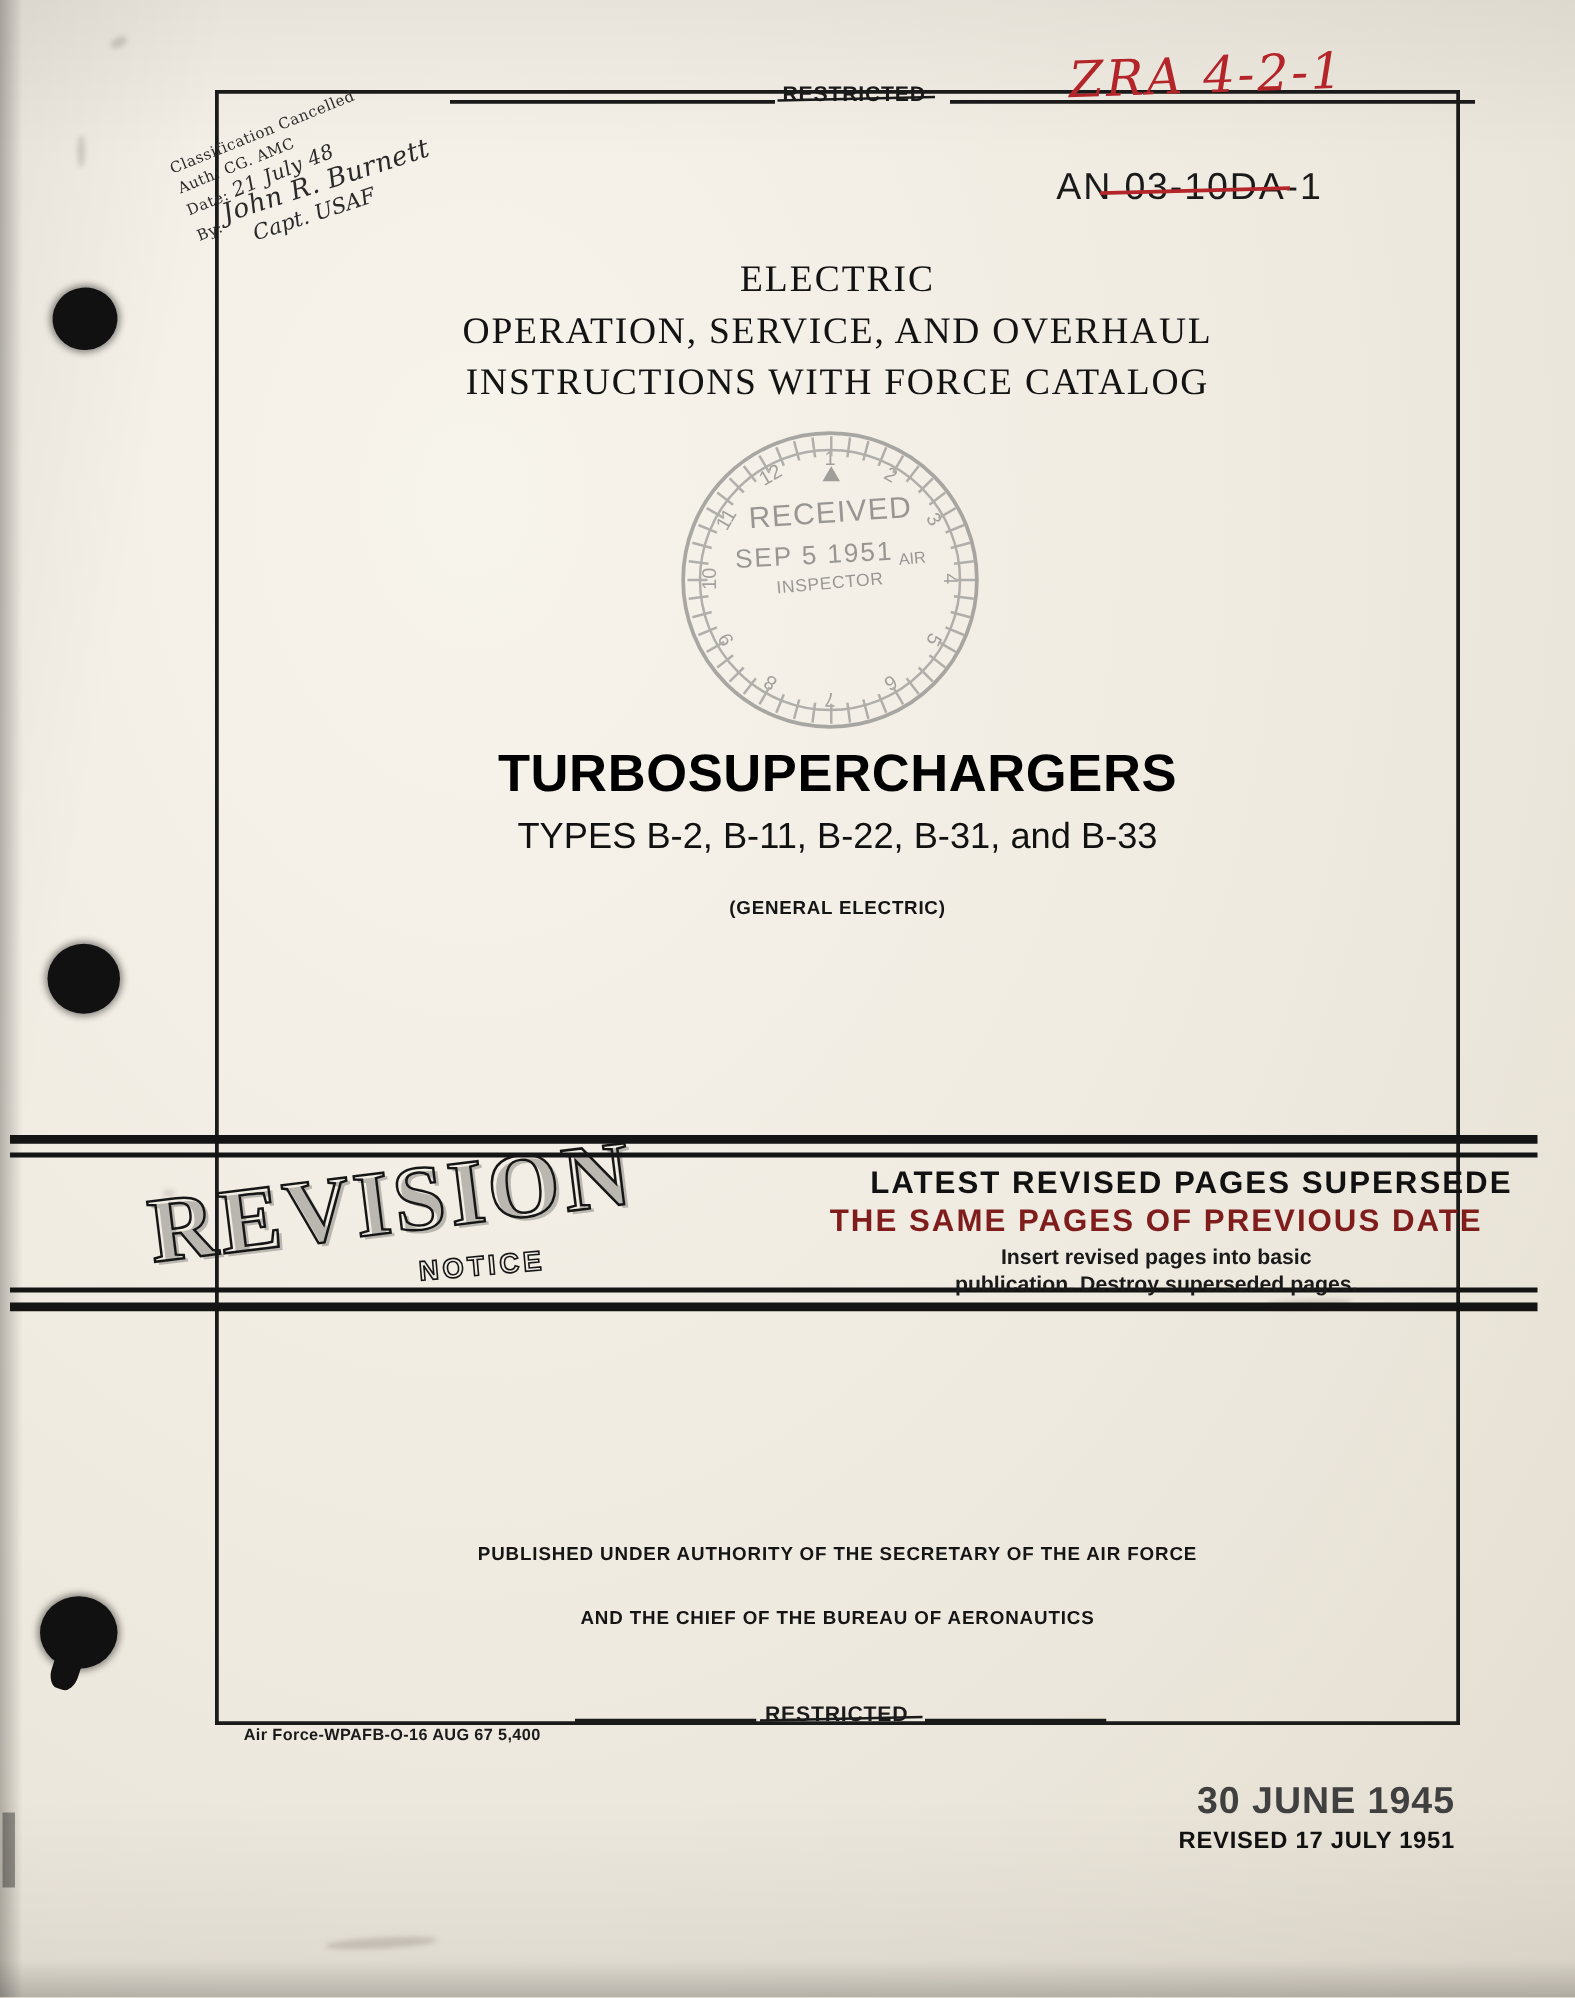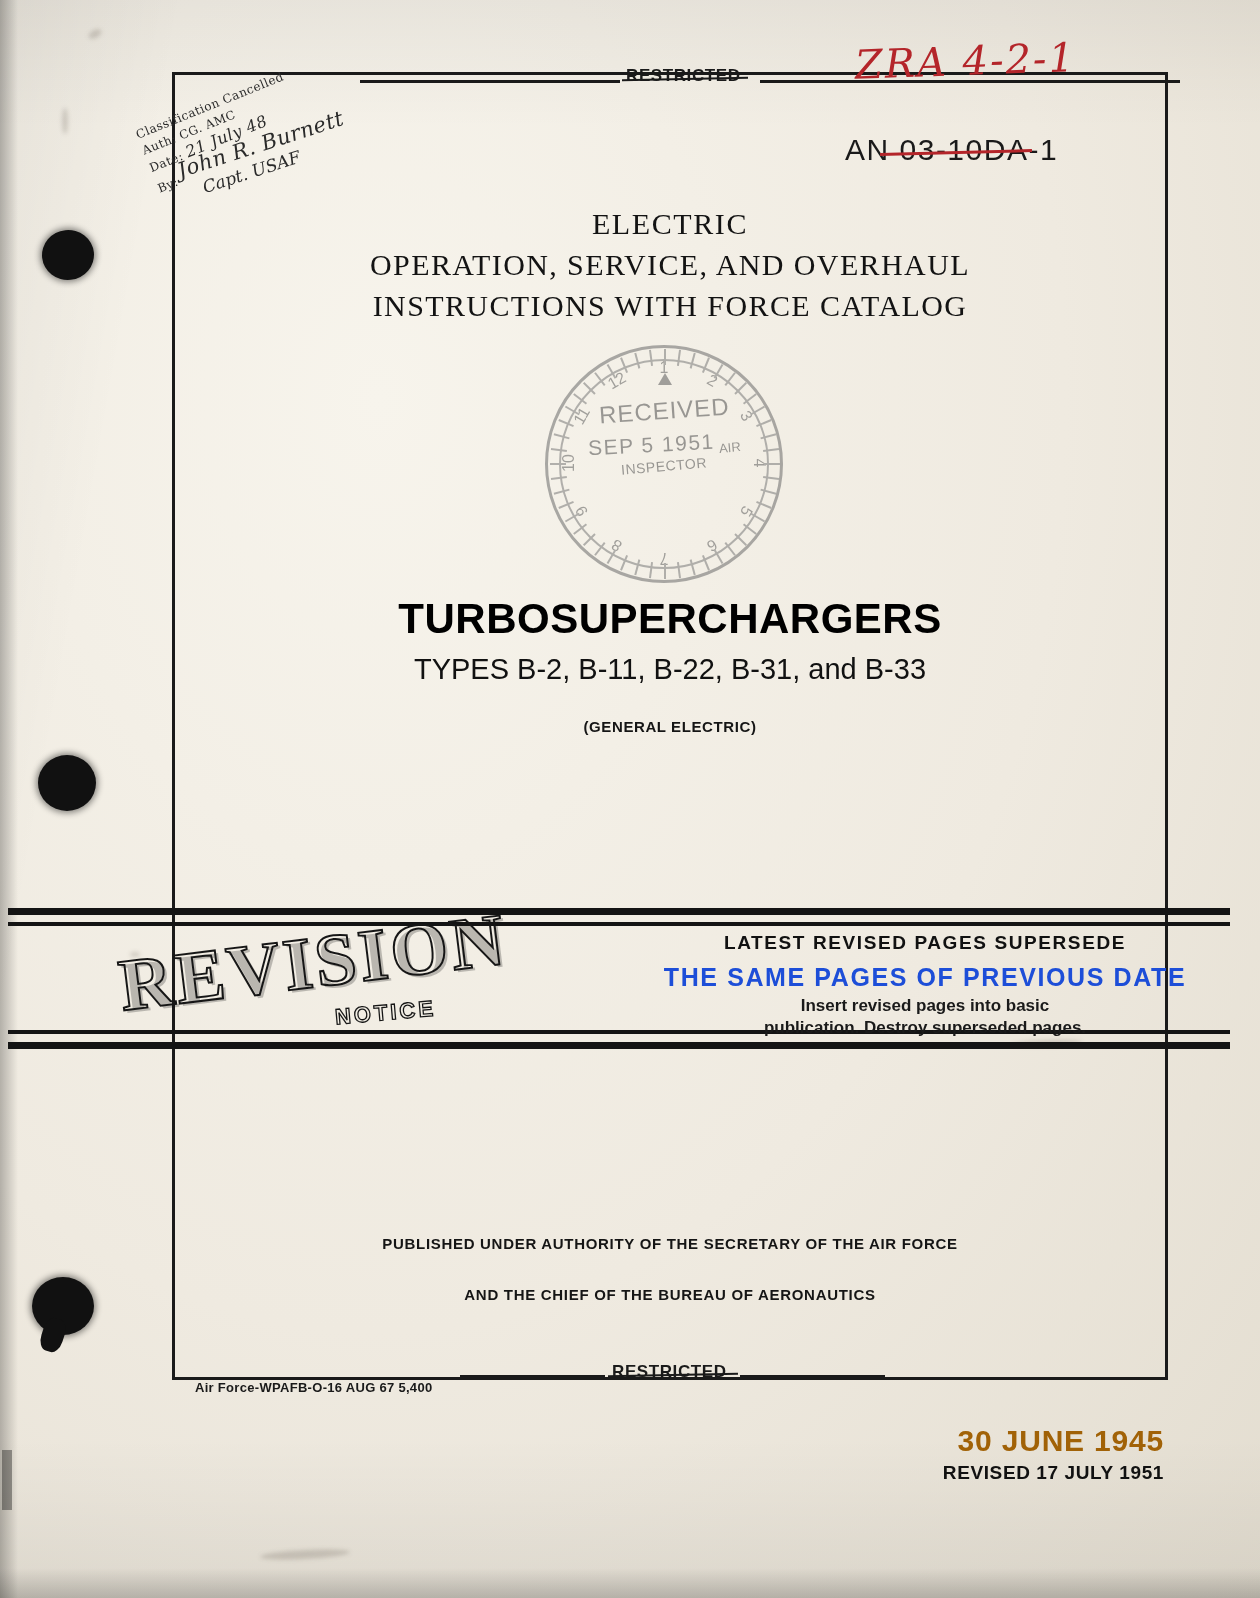--- a/index.html
+++ b/index.html
@@ -313,35 +313,35 @@
     color: transparent;
     -webkit-text-stroke: 1.3px #161616;
     font-family: "Liberation Sans", sans-serif;
     transform: rotate(-5deg);
   }
 
   #revision-head1 {
     position: absolute;
     left: 640px; width: 570px;
     top: 932px;
-    text-align: center;
-    font-size: 19px;
+    text-align: right;
+    font-size: 25px;
     font-weight: bold;
     letter-spacing: 1.6px;
     color: #111;
   }
   #revision-head2 {
     position: absolute;
     left: 640px; width: 570px;
     top: 963px;
     text-align: center;
     font-size: 25px;
     font-weight: bold;
     letter-spacing: 1.6px;
-    color: #1d4ed8;
+    color: #7f1d1d;
   }
   #revision-sub1 {
     position: absolute;
     left: 640px; width: 570px;
     top: 996px;
     text-align: center;
     font-size: 17px;
     font-weight: bold;
     color: #1a1a1a;
   }
@@ -397,21 +397,21 @@
     letter-spacing: 0.3px;
     color: #1a1a1a;
   }
   #date-main {
     position: absolute;
     right: 96px;
     top: 1424px;
     font-size: 30px;
     font-weight: bold;
     letter-spacing: 0.8px;
-    color: #a16207;
+    color: #404040;
   }
   #date-revised {
     position: absolute;
     right: 96px;
     top: 1462px;
     font-size: 19px;
     font-weight: bold;
     letter-spacing: 0.6px;
     color: #111;
   }

